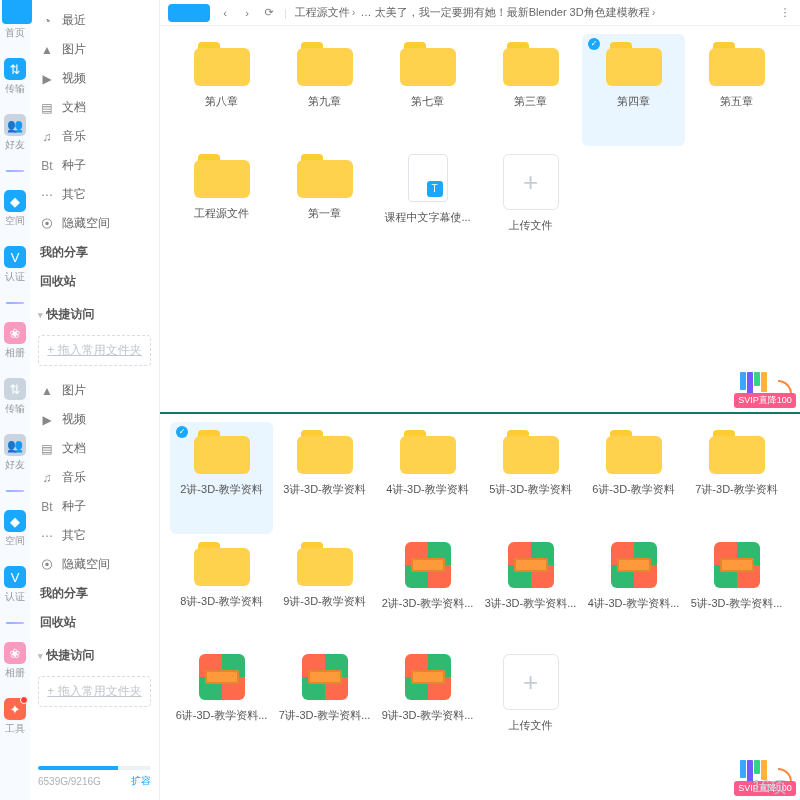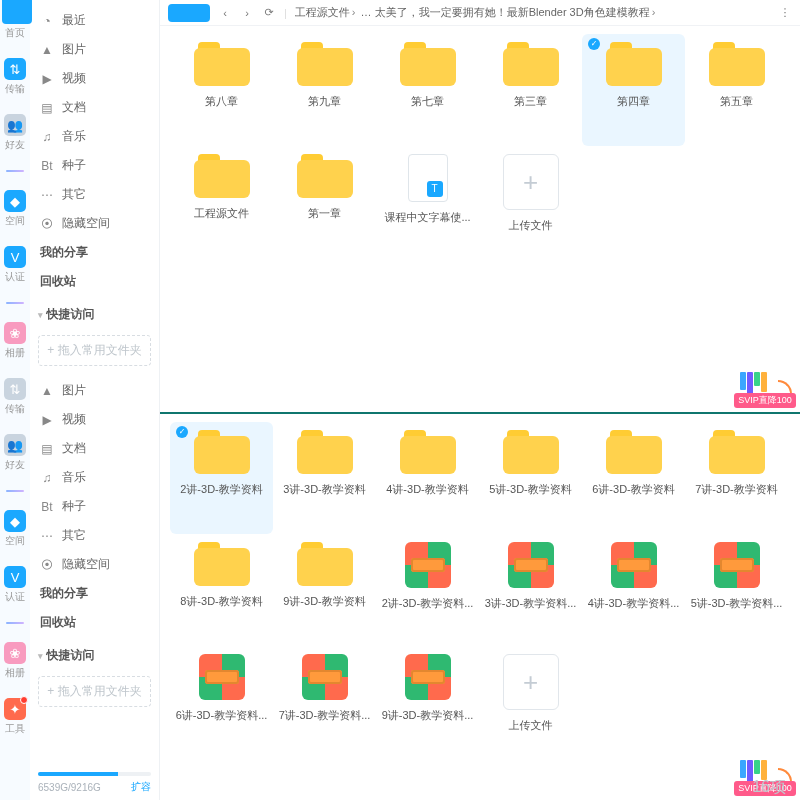--- a/index.html
+++ b/index.html
@@ -17,22 +17,22 @@
 .rail .red{background:#ff6a4d;position:relative;}
 .rail .red::after{content:"";position:absolute;top:-2px;right:-2px;width:6px;height:6px;background:#ff3b30;border-radius:50%;border:1px solid #fff;}
 .rail .dash{width:18px;height:2px;background:linear-gradient(90deg,#8ab4ff,#d0b3ff);border-radius:1px;}
 
 
 .side{width:130px;border-right:1px solid #eef1f4;padding:6px 8px 0 8px;display:flex;flex-direction:column;}
 .side .cat{display:flex;align-items:center;gap:8px;padding:6px 2px;color:#666;cursor:pointer;}
 .side .cat .ci{width:14px;text-align:center;color:#888;}
 .side .hdr{display:flex;align-items:center;gap:4px;padding:10px 0 6px 0;color:#555;font-weight:600;}
 .side .hdr .chev{color:#bbb;font-size:9px;}
-.side .drop{border:1px dashed #d8dde2;color:#bfc6cc;border-radius:4px;text-align:center;padding:6px 0;margin:6px 0 10px;}
-.side .storage{margin-top:auto;padding-bottom:6px;}
+.side .drop{border:1px dashed #d8dde2;color:#bfc6cc;border-radius:4px;text-align:center;padding:6px 0;margin:6px 0 10px;text-decoration:underline;}
+.side .storage{margin-top:auto;padding-bottom:12px;}
 .side .bar{height:4px;background:#eef1f4;border-radius:2px;overflow:hidden;margin-bottom:4px;}
 .side .bar i{display:block;height:100%;width:71%;background:#1aa8ff;}
 .side .srow{display:flex;justify-content:space-between;align-items:center;color:#aab2ba;font-size:10px;}
 .side .srow a{color:#1aa8ff;text-decoration:none;}
 
 
 .main{flex:1;display:flex;flex-direction:column;min-width:0;}
 .topbar{height:26px;border-bottom:1px solid #f0f2f5;display:flex;align-items:center;padding:0 8px;gap:8px;color:#888;font-size:11px;}
 .topbar .tab{width:42px;height:18px;background:#1aa8ff;border-radius:4px;}
 .topbar .nb{width:14px;text-align:center;cursor:pointer;color:#777;}

